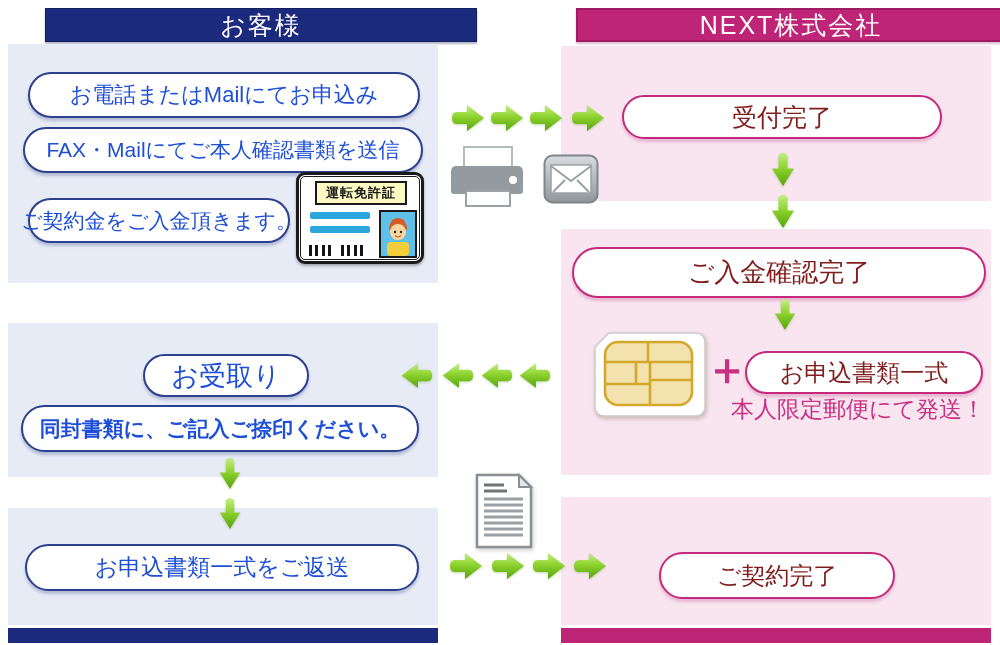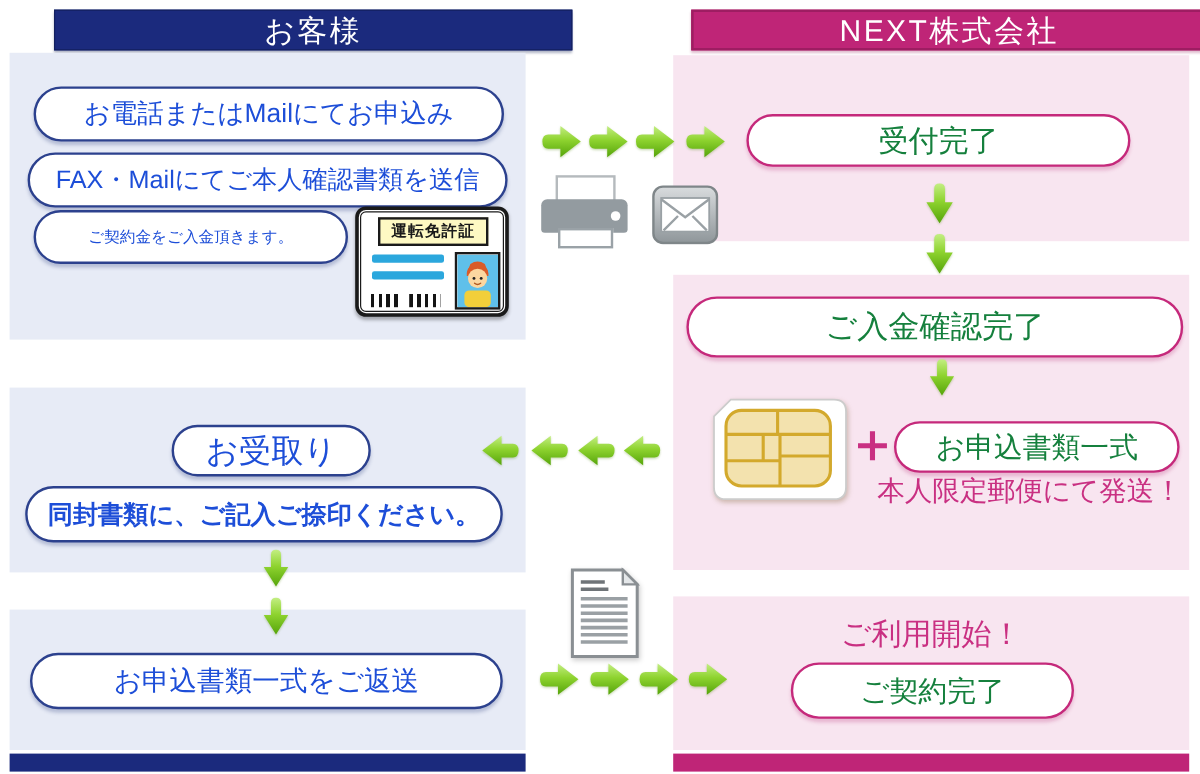--- a/index.html
+++ b/index.html
@@ -19,21 +19,21 @@
   .ftr-pink{background:#bf2577;}
   
   .panel-blue{background:#e7ebf6;}
   .panel-pink{background:#f8e5f0;}
   
   .pill{
     display:flex;align-items:center;justify-content:center;
     background:#fff;border-radius:999px;white-space:nowrap;
   }
   .pill.blue{border:2px solid #2c418e;color:#1d4ed8;box-shadow:0 3px 3px rgba(50,70,130,.28);}
-  .pill.pink{border:2px solid #c5297b;color:#15803d;box-shadow:0 3px 3px rgba(190,60,130,.28);}
+  .pill.pink{border:2px solid #c5297b;color:#7f1d1d;box-shadow:0 3px 3px rgba(190,60,130,.28);}
   .pink-text{color:#c93082;}
   .center-text{display:flex;align-items:center;justify-content:center;white-space:nowrap;}
   
   .arr{position:absolute;filter:drop-shadow(0 1px 1px rgba(90,140,20,.35));}
   .arr.flip{transform:scaleX(-1);}
   
   .license{border:3px solid #1a1a1a;border-radius:9px;background:#fff;box-shadow:0 2px 3px rgba(0,0,0,.3);}
   .license::before{content:"";position:absolute;inset:1px;border:1.5px solid #1a1a1a;border-radius:5px;}
   .lic-title{
     position:absolute;left:16px;top:6px;width:88px;height:20px;
@@ -76,21 +76,21 @@
   </div>
 
   <div class="abs panel-blue" style="left:8px;top:44px;width:430px;height:239px;"></div>
 
   <div class="abs pill blue" style="left:28px;top:72px;width:388px;height:42px;font-size:22px;">
     <span>お電話またはMailにてお申込み</span>
   </div>
   <div class="abs pill blue" style="left:23px;top:127px;width:396px;height:42px;font-size:21px;">
     <span>FAX・Mailにてご本人確認書類を送信</span>
   </div>
-  <div class="abs pill blue" style="left:28px;top:175px;width:258px;height:41px;font-size:13px;">
+  <div class="abs pill blue" style="left:28px;top:198px;width:258px;height:41px;font-size:21px;">
     <span>ご契約金をご入金頂きます。</span>
   </div>
 
   <div class="abs license" style="left:296px;top:172px;width:122px;height:86px;">
     <div class="lic-title">運転免許証</div>
     <div class="lic-bar" style="top:37px;"></div>
     <div class="lic-bar" style="top:51px;"></div>
     <div class="lic-photo">
       <svg viewBox="0 0 34 44" width="34" height="44">
         <rect width="34" height="44" fill="#5fc0ea"></rect>
@@ -160,23 +160,20 @@
   <div class="abs pill pink" style="left:745px;top:351px;width:234px;height:39px;font-size:24px;">
     <span>お申込書類一式</span>
   </div>
 
   <div class="abs center-text pink-text" style="left:722px;top:394px;width:272px;height:30px;font-size:23px;">
     <span>本人限定郵便にて発送！</span>
   </div>
 
   <div class="abs panel-pink" style="left:561px;top:497px;width:430px;height:128px;"></div>
 
-  <div class="abs center-text pink-text" style="left:660px;top:512px;width:232px;height:32px;font-size:25px;">
-    <span>ご利用開始！</span>
-  </div>
   <div class="abs pill pink" style="left:659px;top:552px;width:232px;height:43px;font-size:24px;">
     <span>ご契約完了</span>
   </div>
 
   <div class="abs ftr-pink" style="left:561px;top:628px;width:430px;height:15px;"></div>
 
   <div class="abs" style="left:451px;top:146px;width:72px;height:60px;">
     <div class="pr-paper"></div>
     <div class="pr-body">
       <div class="pr-dot"></div>

